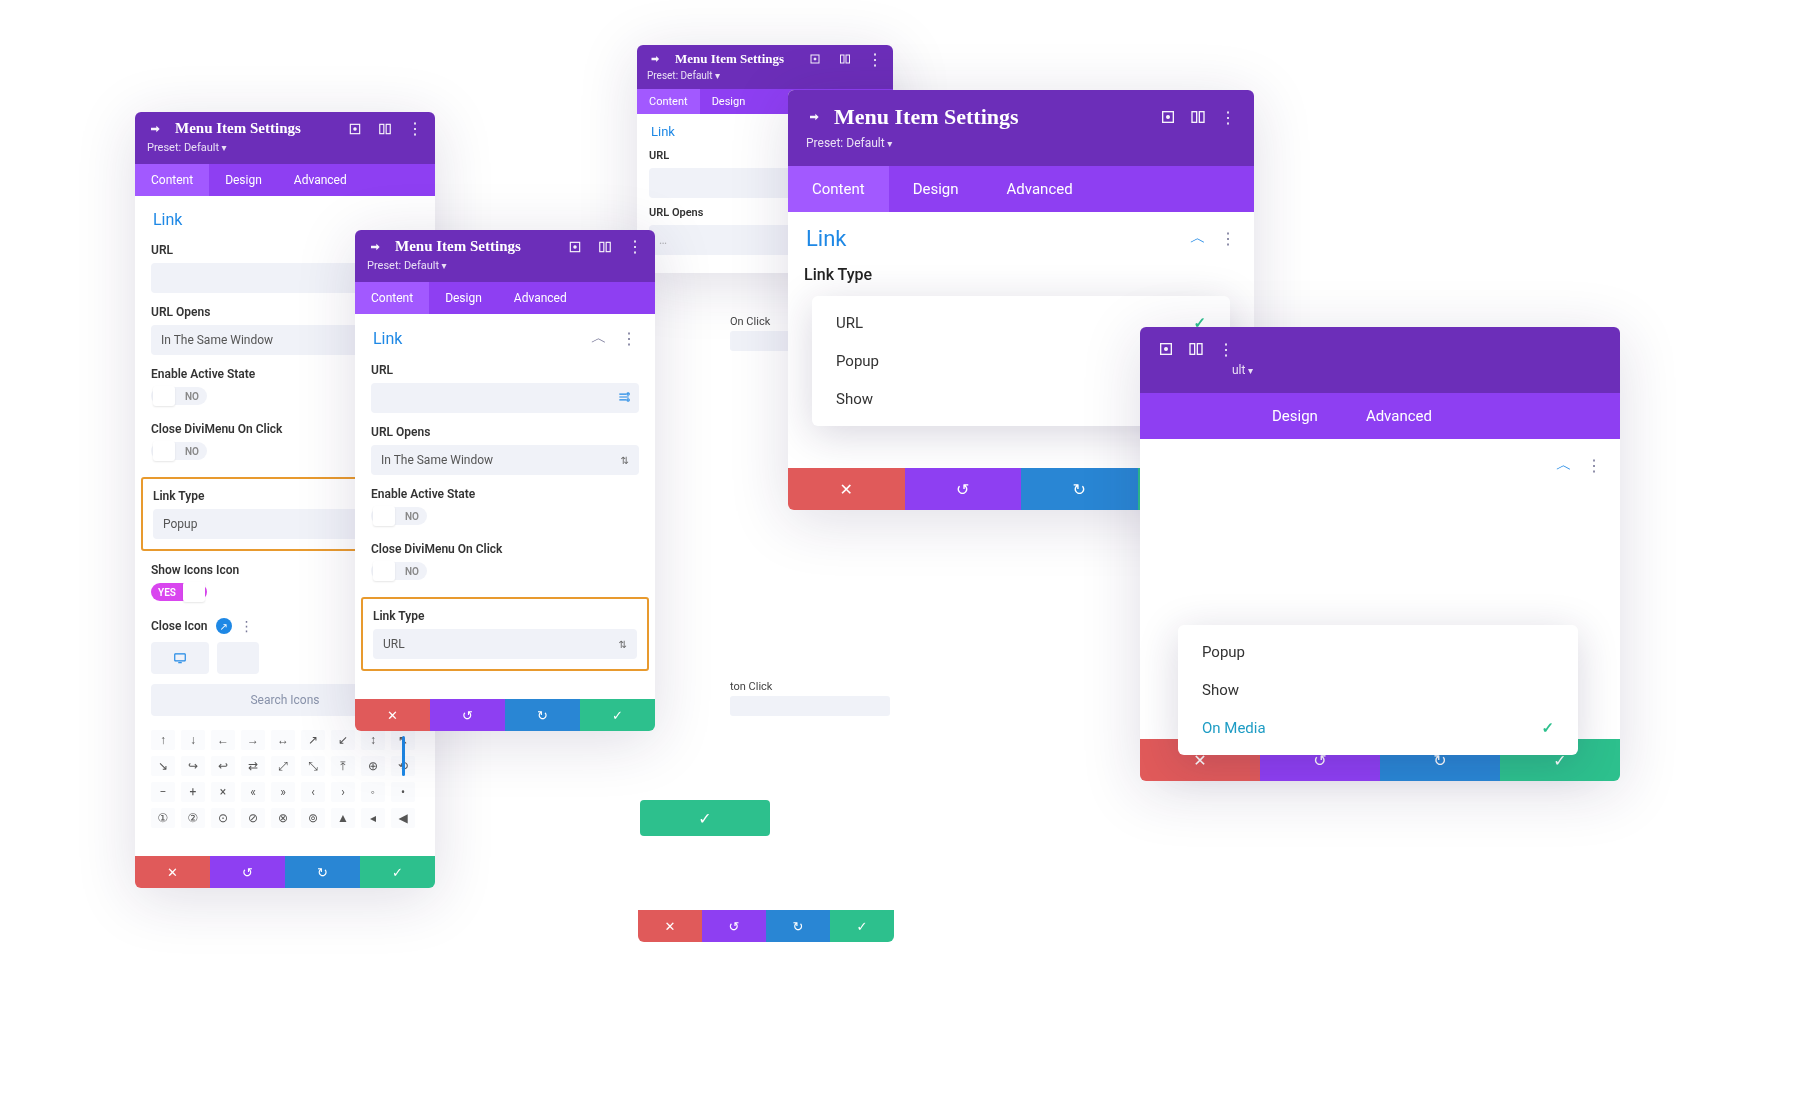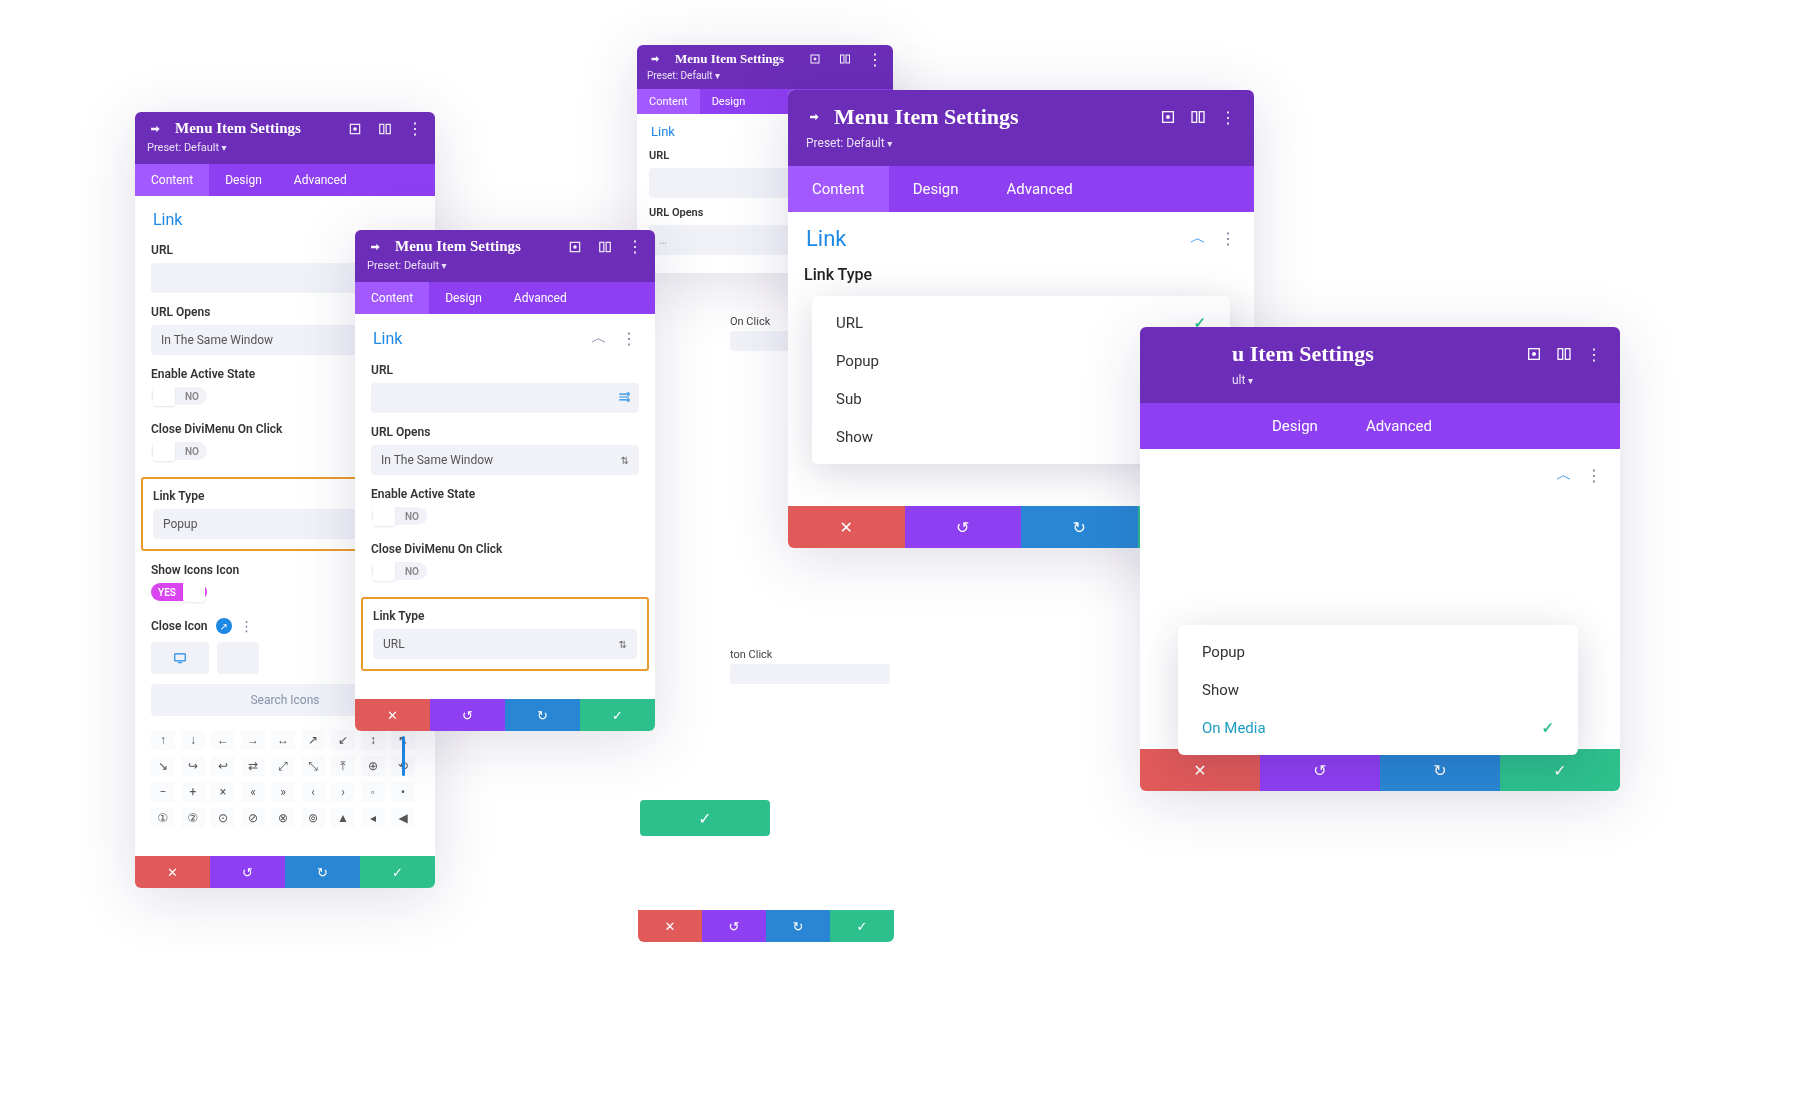--- a/index.html
+++ b/index.html
@@ -363,21 +363,21 @@
           </div>
       </div>
     </div>
   </div>
 </div>
 
 <div class="partial-right" style="top:315px;">
   <span>On Click</span>
   <div class="stub"></div>
 </div>
-<div class="partial-right" style="top:648px;">
+<div class="partial-right" style="top:680px;">
   <span>ton Click</span>
   <div class="stub"></div>
 </div>
 <div class="footer small" style="position:absolute; left:638px; top:910px; width:256px; border-radius:0 0 6px 6px; overflow:hidden;">
   <div class="fbtn cancel">
       <span>✕</span>
     </div>
   <div class="fbtn undo">
       <span>↺</span>
     </div>
@@ -694,23 +694,20 @@
       </div>
       <div class="dropdown" id="linkTypeDD" style="margin:0 8px;">
           <div class="dd-item sel">
             <span>URL</span>
             <span class="check">✓</span>
           </div>
           <div class="dd-item">
             <span>Popup</span>
           </div>
           <div class="dd-item">
-            <span>Sub</span>
-          </div>
-          <div class="dd-item">
             <span>Show</span>
           </div>
         </div>
     </div>
   </div>
   <div class="footer">
     <div class="fbtn cancel">
         <span>✕</span>
       </div>
     <div class="fbtn undo">
@@ -721,21 +718,20 @@
       </div>
     <div class="fbtn save">
         <span>✓</span>
       </div>
   </div>
 </div>
 
 <div class="panel" id="panel5">
   <div class="header">
     <div class="header-top">
-      <span class="title" style="padding-left:74px;">u Item Settings</span>
       <span class="header-icons">
         <span class="header-icon">
             <svg width="16" height="16" viewBox="0 0 24 24" fill="none" stroke="#fff" stroke-width="2">
               <rect x="4" y="4" width="16" height="16"></rect>
               <circle cx="12" cy="12" r="2" fill="#fff"></circle>
             </svg>
           </span>
         <span class="header-icon">
             <svg width="16" height="16" viewBox="0 0 24 24" fill="none" stroke="#fff" stroke-width="2">
               <rect x="3" y="4" width="7" height="16"></rect>

